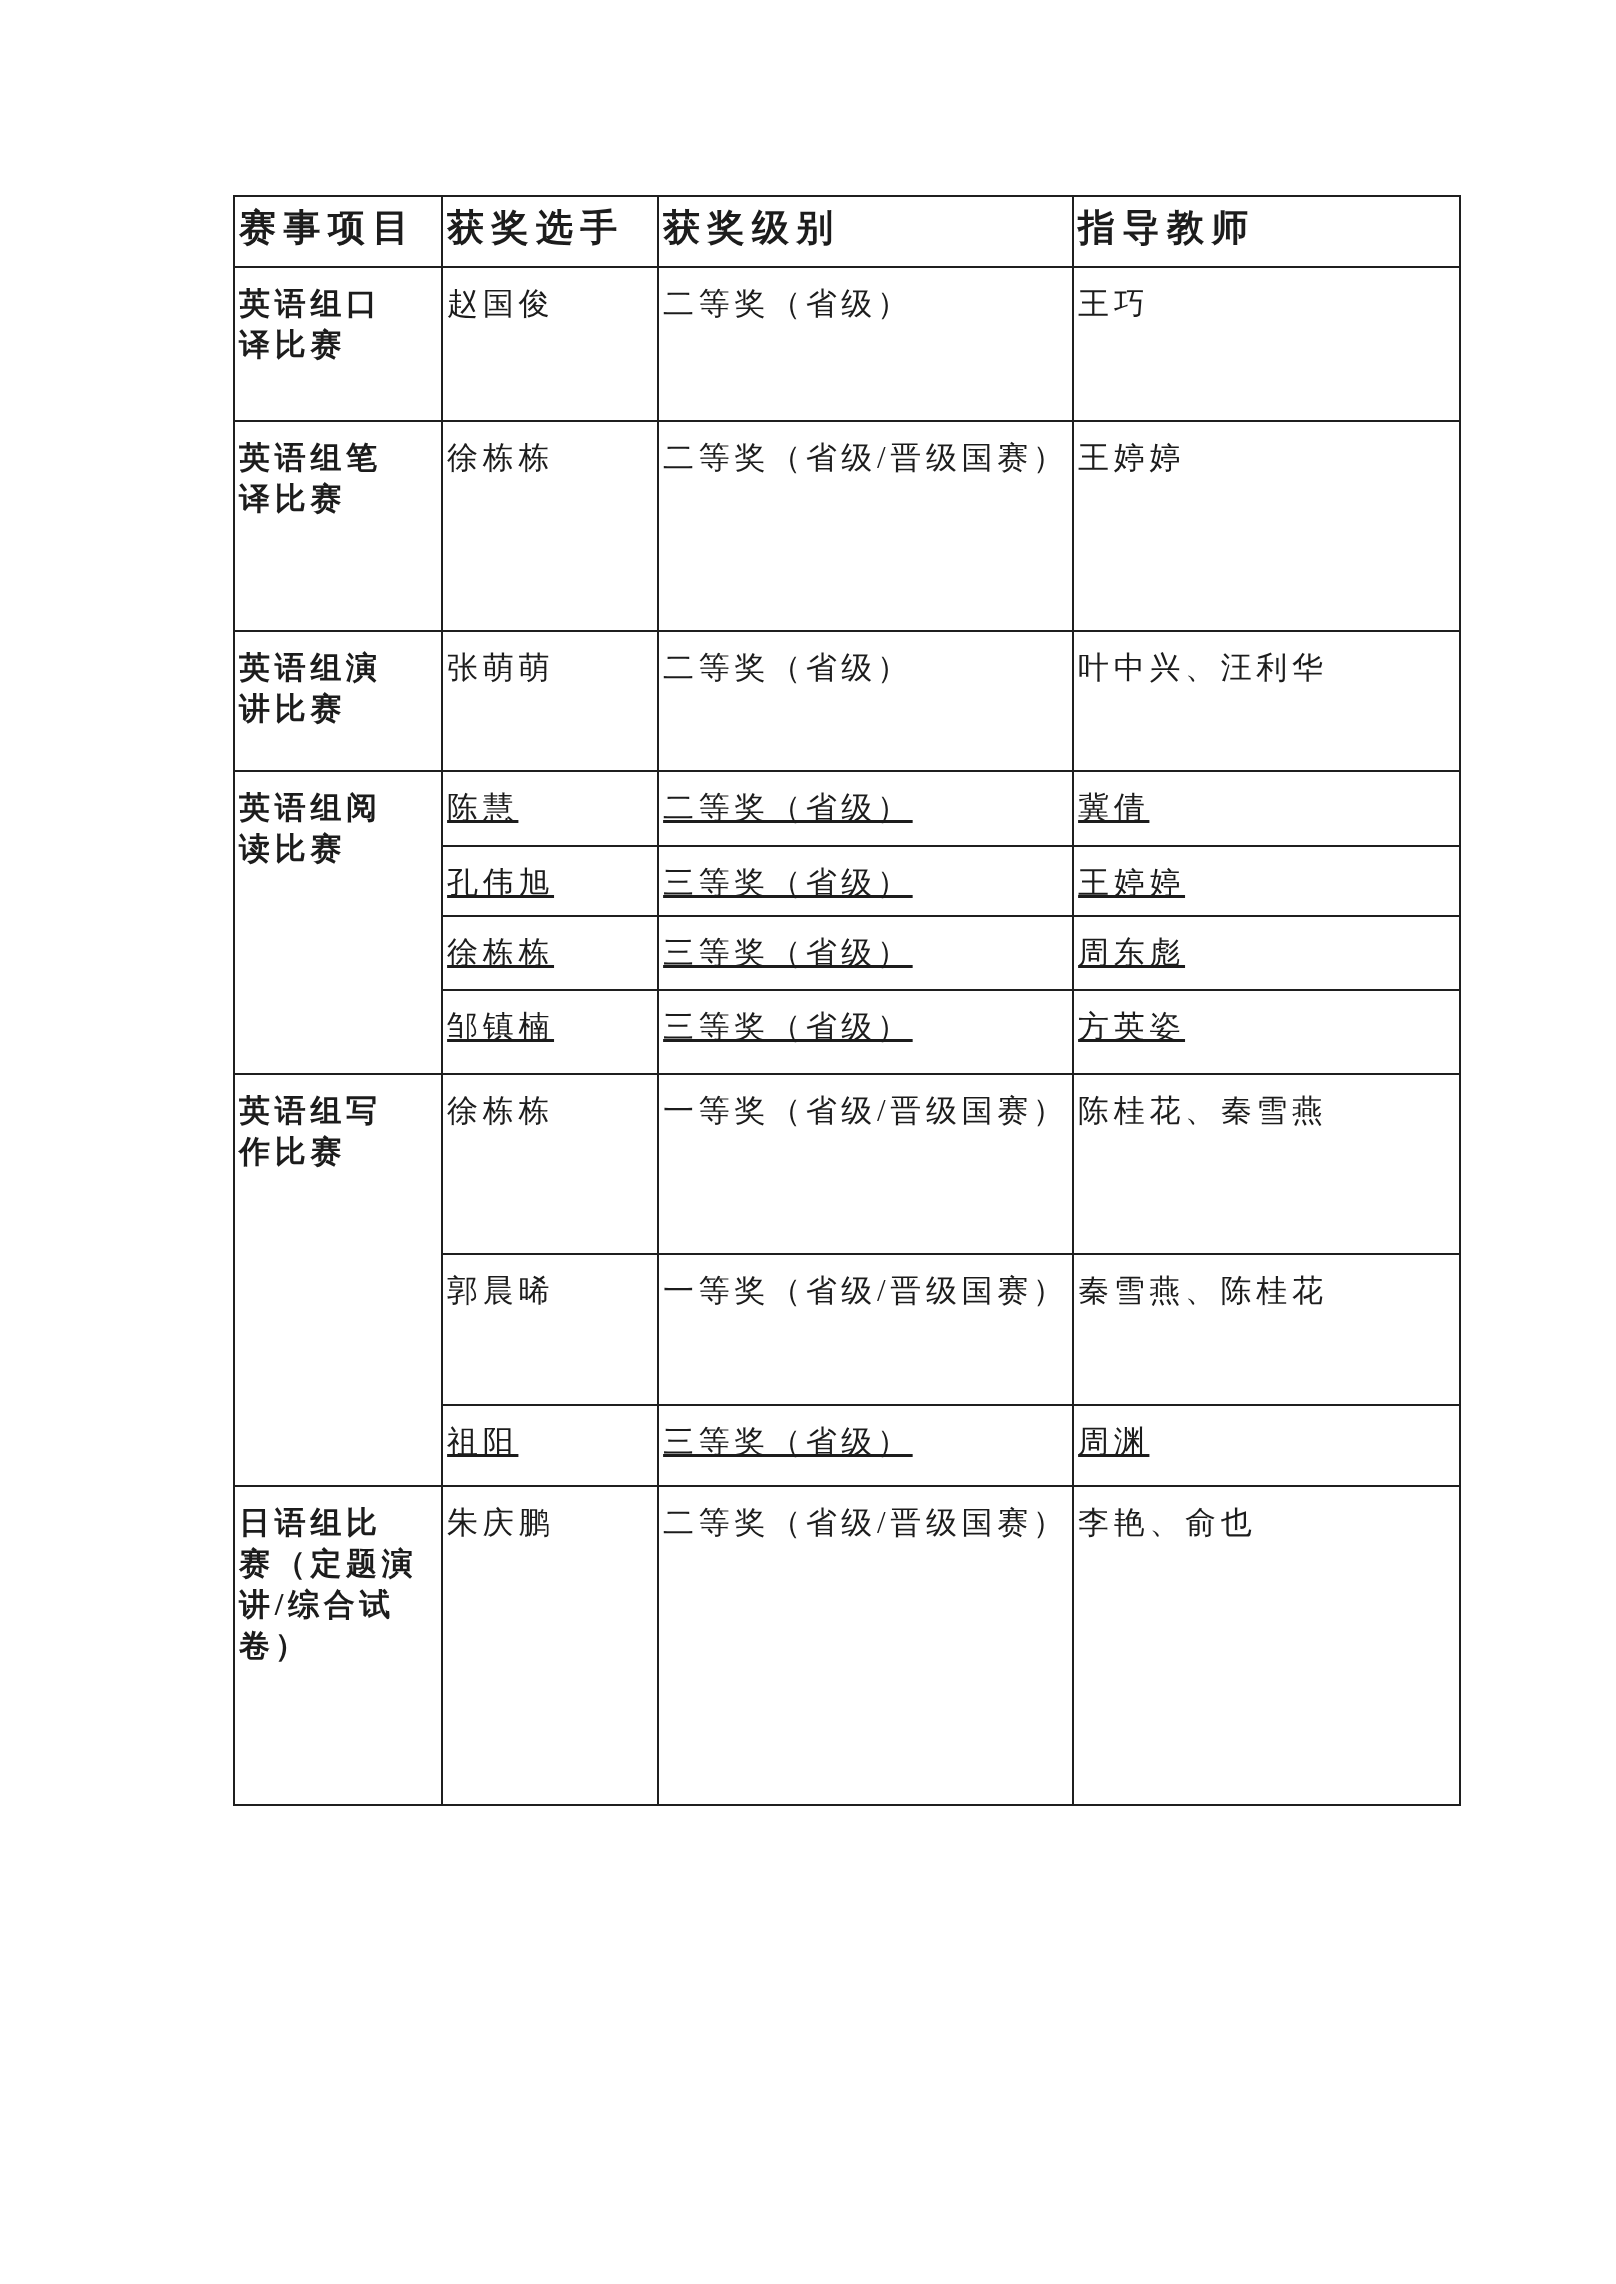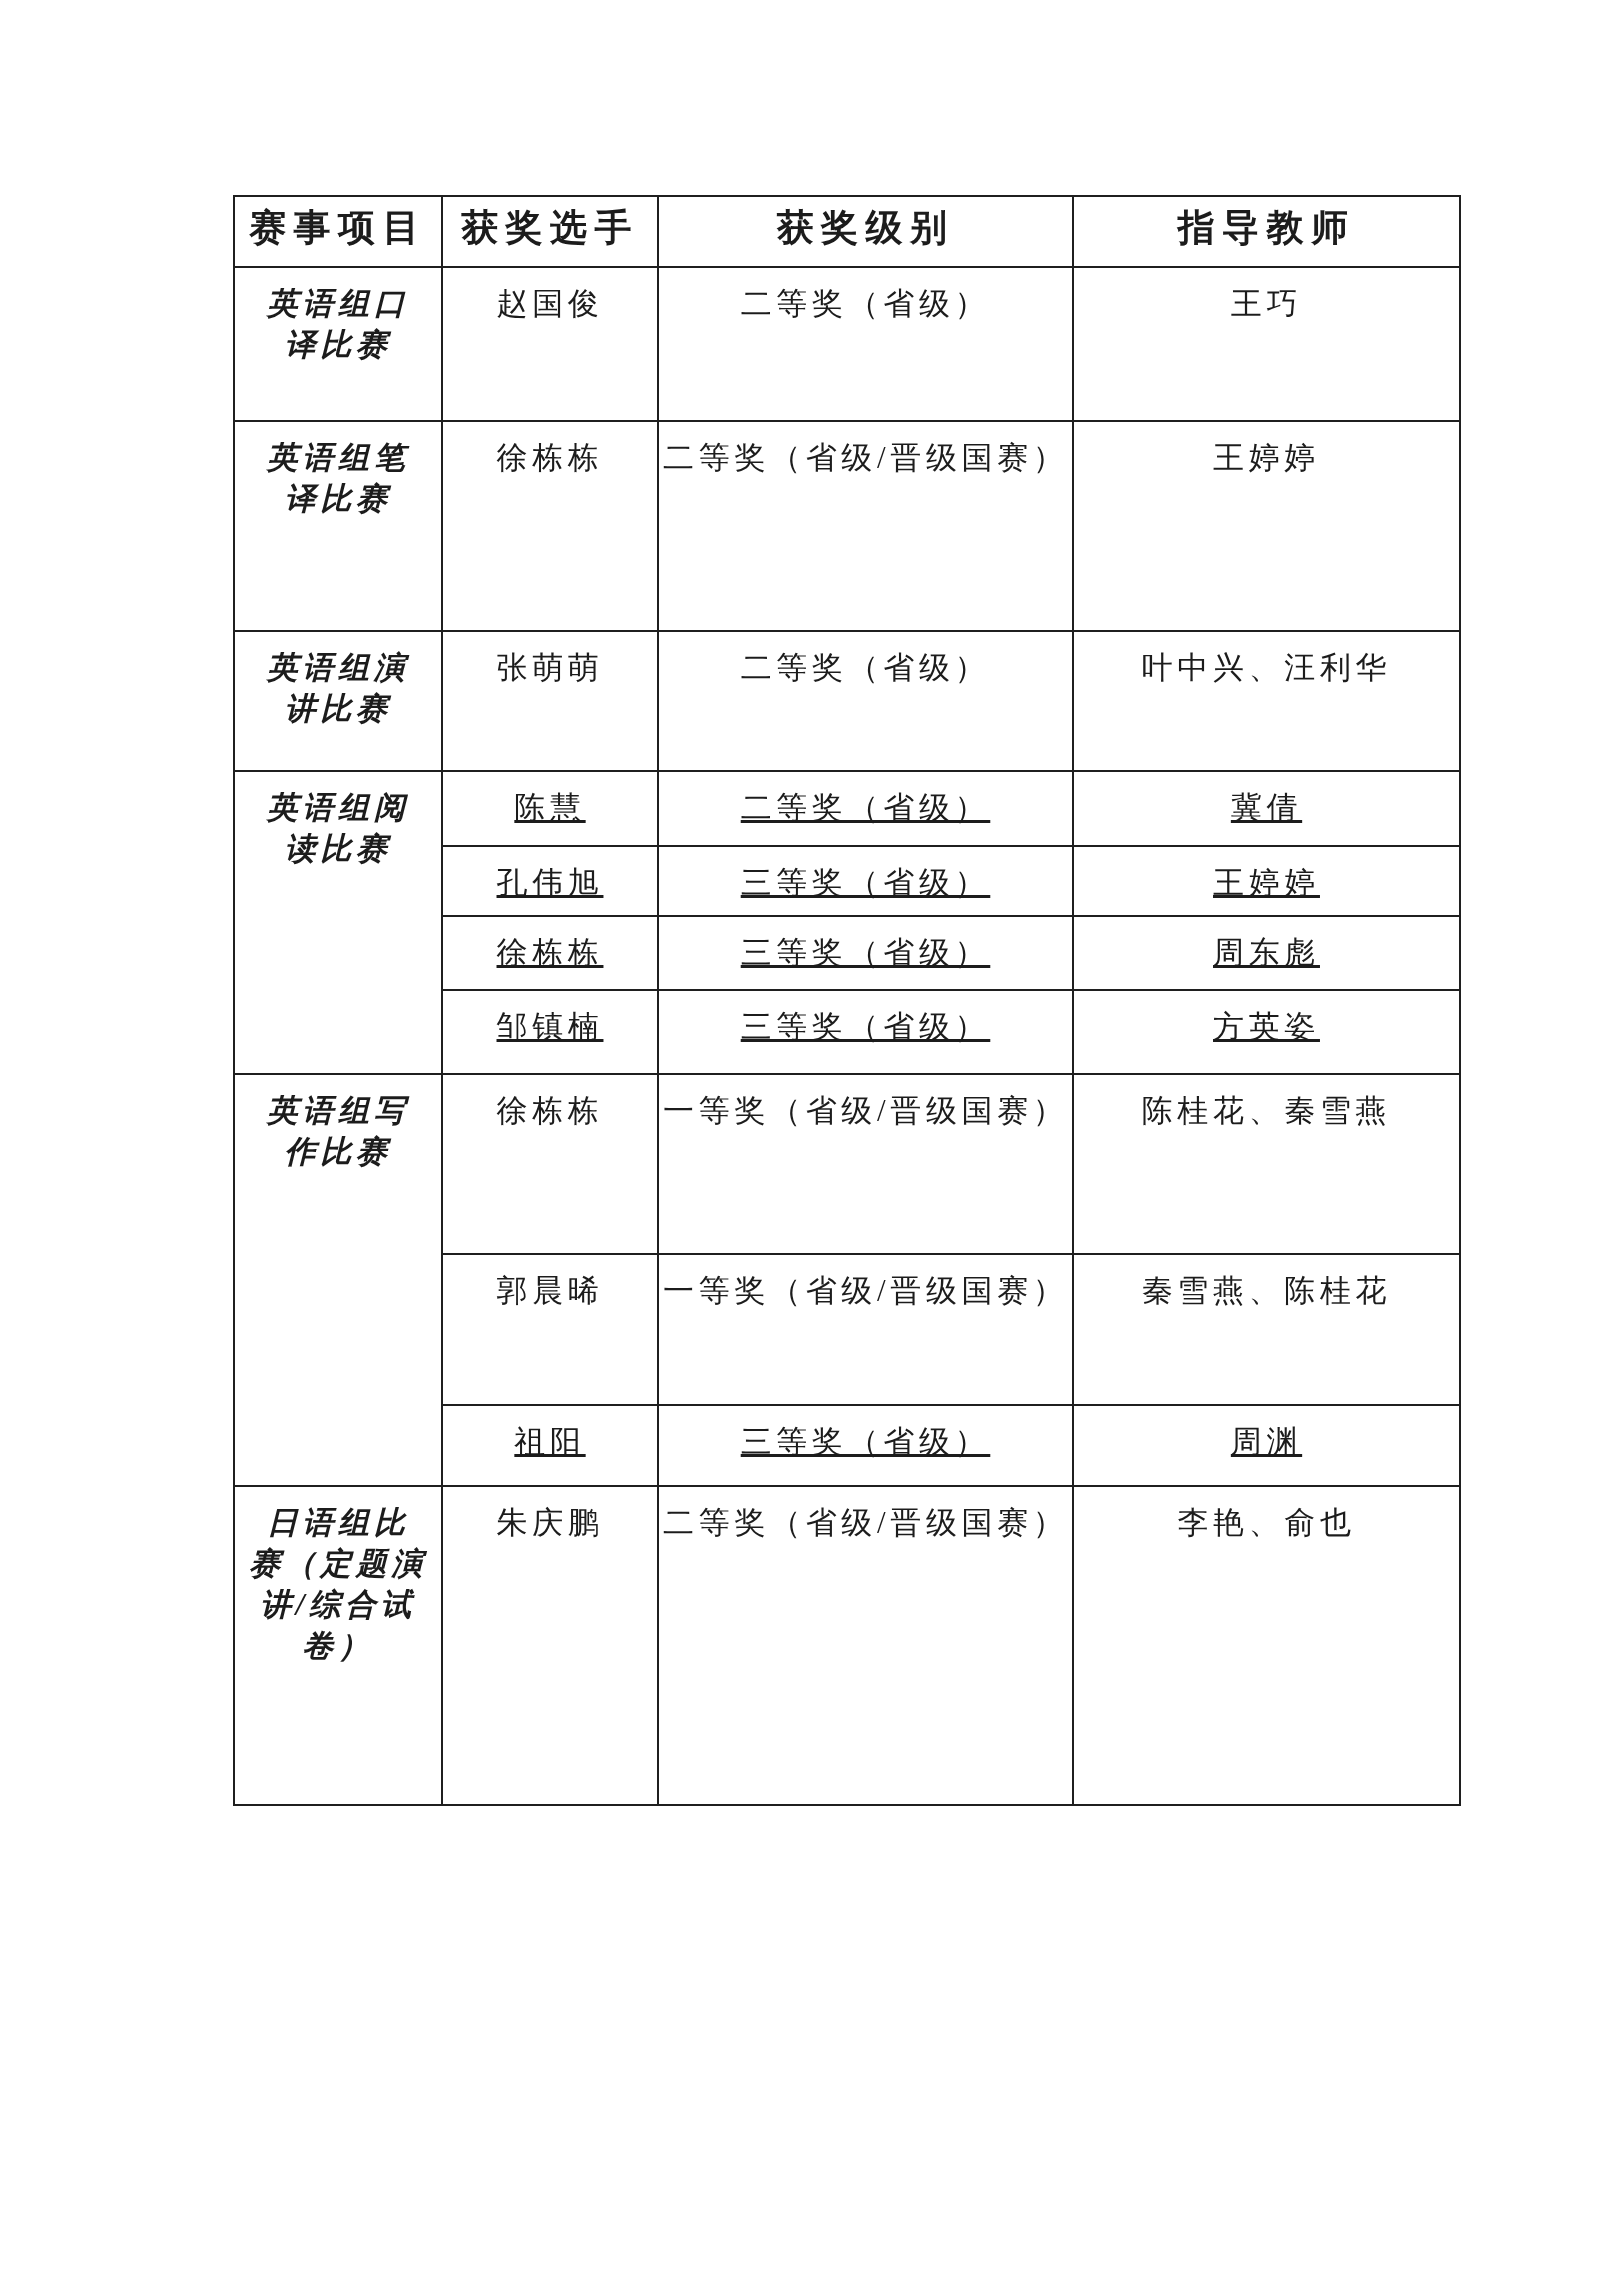--- a/index.html
+++ b/index.html
@@ -26,39 +26,38 @@
     left: 233px;
     top: 195px;
     width: 1227px;
     border-collapse: collapse;
     table-layout: fixed;
   }
   table.awards th,
   table.awards td {
     border: 2px solid #1f1f1f;
     vertical-align: top;
-    text-align: center;
+    text-align: left;
     font-size: 31px;
     line-height: 1.32;
     letter-spacing: 0.15em;
     padding: 16.3px 4.1px 4.1px 4.1px;
     overflow: hidden;
   }
   table.awards th {
     font-weight: bold;
     font-size: 37px;
     letter-spacing: 0.2em;
     padding-top: 6.8px;
   }
   td.cell-event {
     font-weight: bold;
     white-space: pre-line;
     letter-spacing: 0.1em;
     padding-top: 8.1px;
-    font-style: italic;
   }
   td.v-mid {
     vertical-align: middle;
     padding-top: 0;
   }
   td.compact {
     padding-top: 5.4px;
     text-decoration: underline;
   }
   td.deep {

